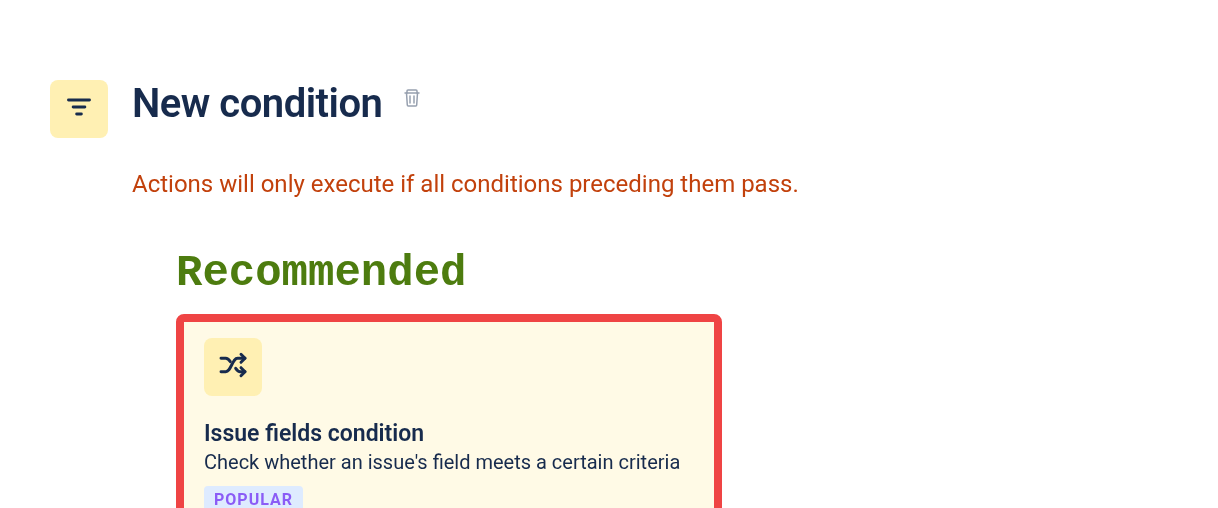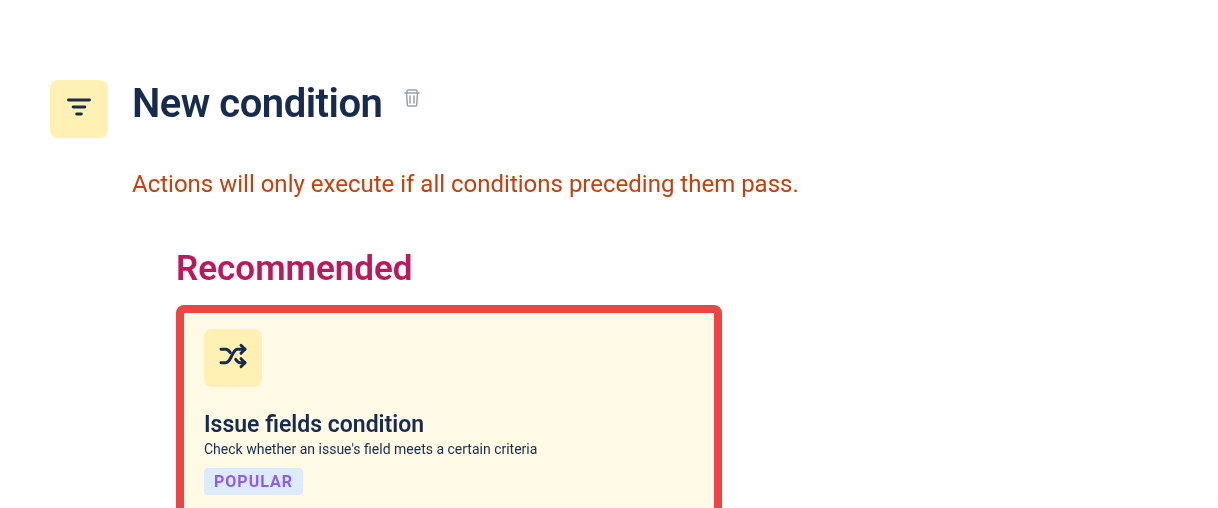--- a/index.html
+++ b/index.html
@@ -50,23 +50,24 @@
       color: #c2410c;
       margin-top: 30px;
       margin-left: 82px;
       line-height: 1.4;
     }
     .section {
       margin-top: 46px;
       margin-left: 126px;
     }
     .section-title {
-      font-size: 35px;
+      font-size: 44px;
       font-weight: 600;
-      color: #be185d;
+      color: #4d7c0f;
+      font-family: Liberation Mono, monospace;
     }
     .card {
       margin-top: 16px;
       width: 546px;
       border: 8px solid #ef4444;
       background: #FFFAE6;
       border-radius: 8px;
       padding: 16px 20px 18px 20px;
       display: flex;
       gap: 24px;
@@ -87,21 +88,21 @@
     .card-body {
       display: flex;
       flex-direction: column;
     }
     .card-title {
       font-size: 23px;
       font-weight: 600;
       color: #172B4D;
     }
     .card-desc {
-      font-size: 14px;
+      font-size: 20px;
       color: #172B4D;
       line-height: 1.35;
       margin-top: 2px;
     }
     .badge {
       display: inline-block;
       background: #DEEBFF;
       color: #8b5cf6;
       font-weight: 700;
       font-size: 16px;

